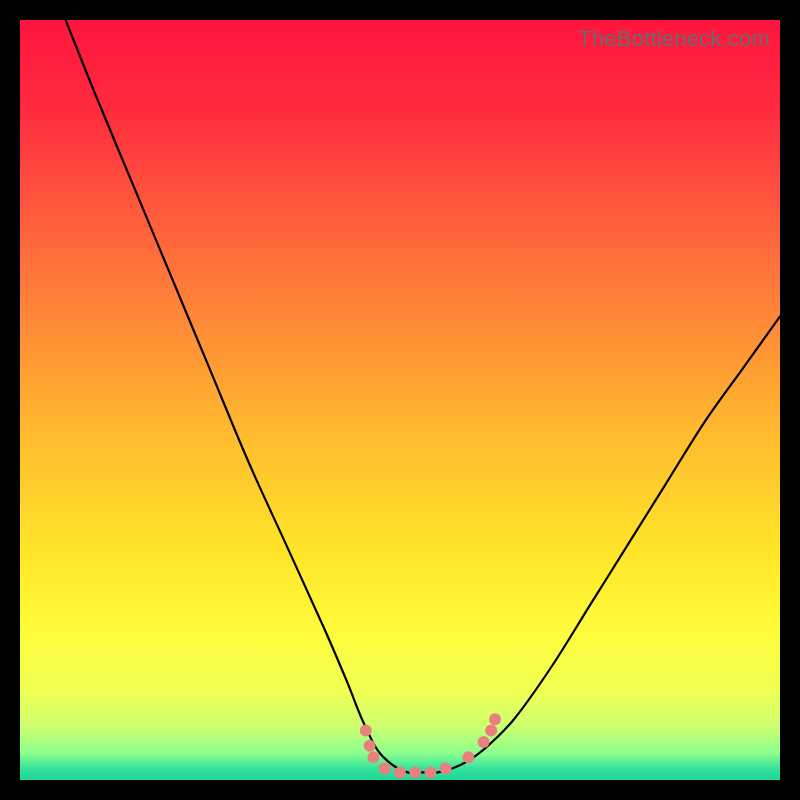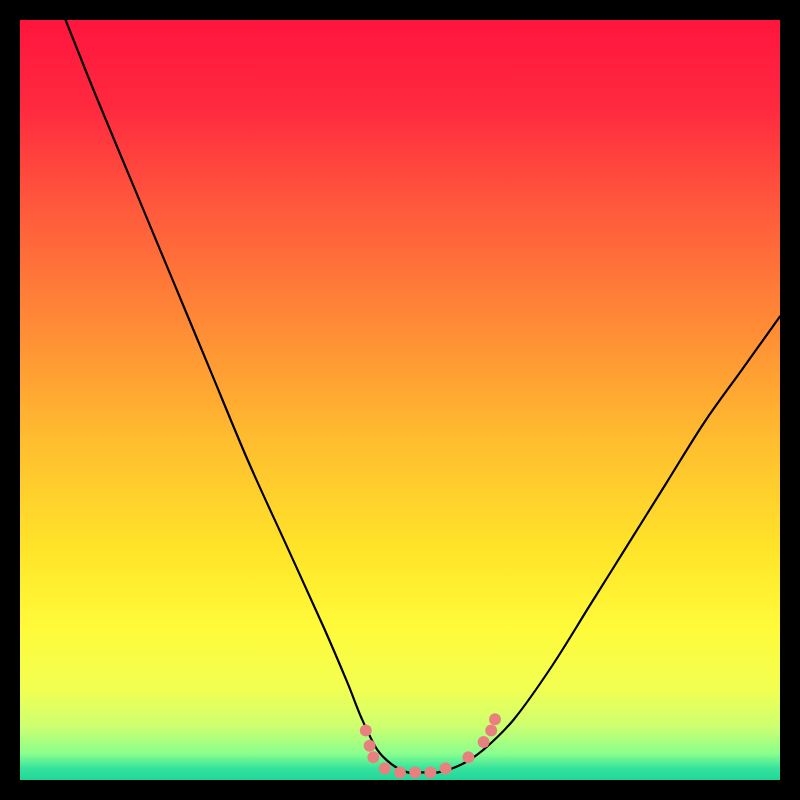--- a/index.html
+++ b/index.html
@@ -88,14 +88,15 @@
           <circle cx="395.20" cy="752.40" r="6" fill="#e98080"></circle>
           <circle cx="410.40" cy="752.40" r="6" fill="#e98080"></circle>
           <circle cx="425.60" cy="748.60" r="6" fill="#e98080"></circle>
           <circle cx="448.40" cy="737.20" r="6" fill="#e98080"></circle>
           <circle cx="463.60" cy="722.00" r="6" fill="#e98080"></circle>
           <circle cx="471.20" cy="710.60" r="6" fill="#e98080"></circle>
           <circle cx="475.00" cy="699.20" r="6" fill="#e98080"></circle>
         </g>
     </svg>
 
+    <div class="attribution">TheBottleneck.com</div>
   </div>
 </div>
 
 </body></html>

